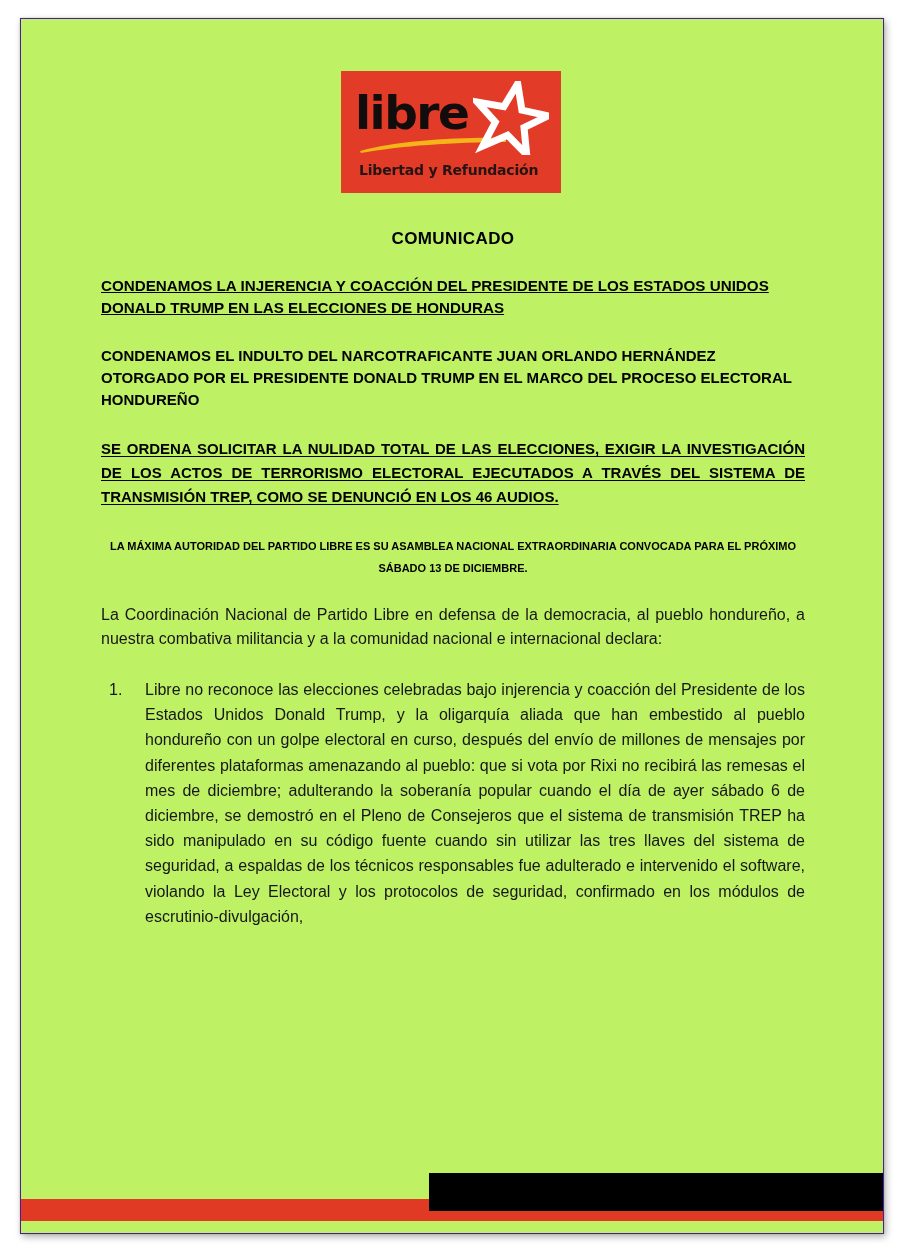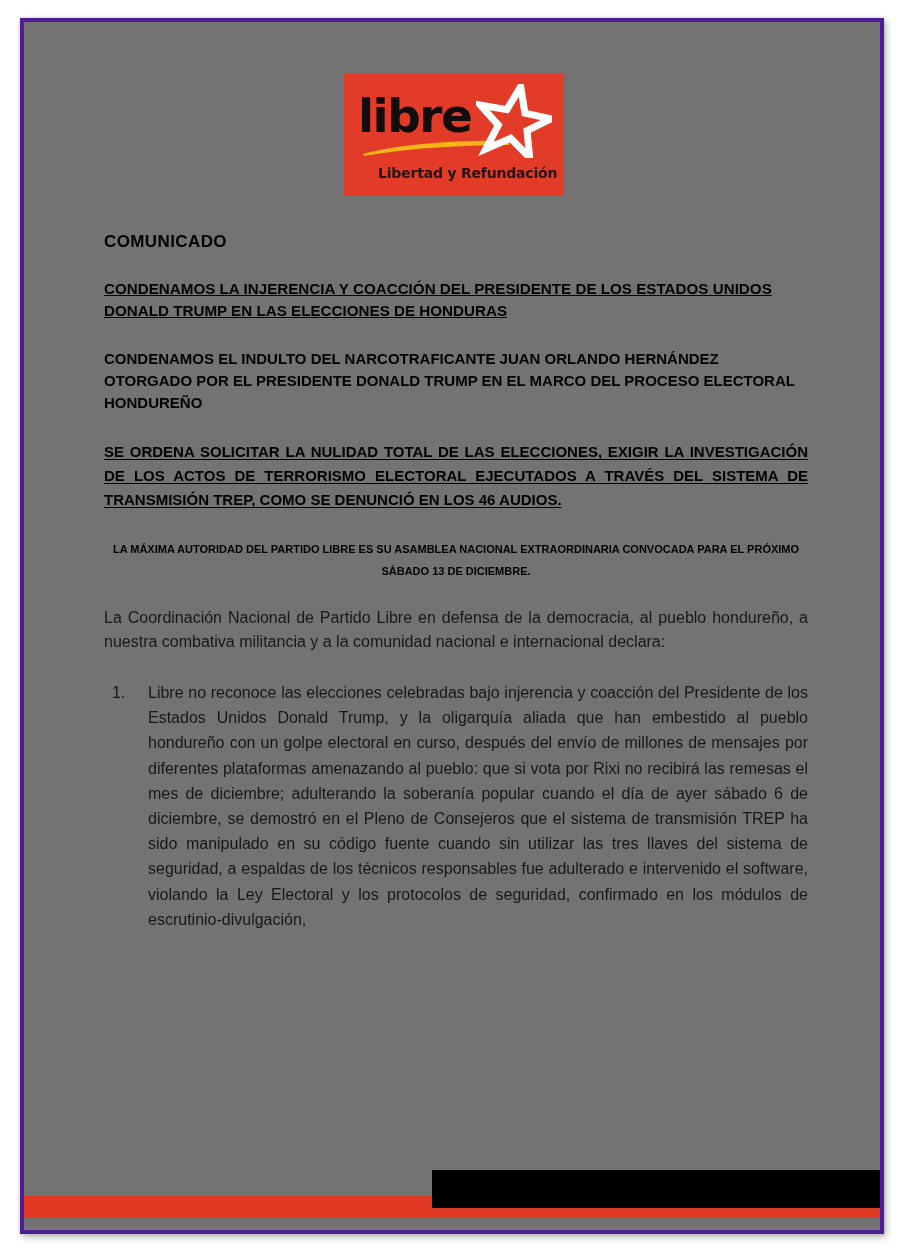--- a/index.html
+++ b/index.html
@@ -16,23 +16,23 @@
     -webkit-font-smoothing: antialiased;
   }
 
   
   #page-sheet {
     position: absolute;
     left: 20px;
     top: 18px;
     width: 864px;
     height: 1216px;
-    background: #737373;
+    background: #bef264;
     box-sizing: border-box;
-    border: 4px solid #4c1d95;
+    border: 1px solid #4c1d95;
     box-shadow: 2px 3px 7px rgba(0,0,0,0.30),
                 0 0 2px rgba(0,0,0,0.18);
     overflow: hidden;
   }
 
   
   #logo-block {
     position: absolute;
     left: 320px;
     top: 52px;
@@ -63,39 +63,39 @@
   }
   .logo-star {
     position: absolute;
     left: 132px;
     top: 10px;
     width: 76px;
     height: 74px;
   }
   .logo-tagline {
     position: absolute;
-    left: 34px;
+    left: 18px;
     top: 91px;
     font-family: "DejaVu Sans", sans-serif;
     font-weight: bold;
     font-size: 14px;
     letter-spacing: -0.2px;
     color: #241413;
   }
 
   
   #doc-body {
     position: absolute;
     left: 80px;
     top: 210px;
     width: 704px;
   }
 
   .doc-title {
-    text-align: left;
+    text-align: center;
     font-weight: bold;
     font-size: 17px;
     letter-spacing: 0.4px;
     color: #000;
     margin: 0 0 26px 0;
   }
 
   .head-underline {
     font-weight: bold;
     font-size: 15.2px;

